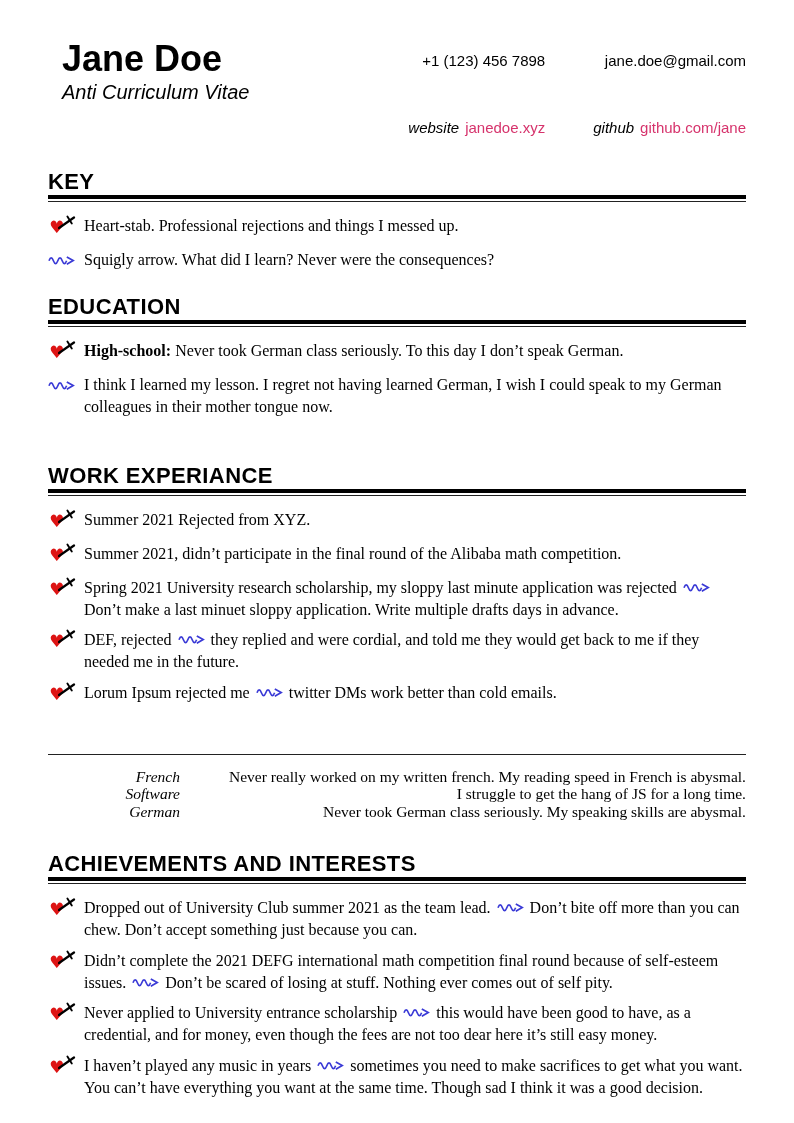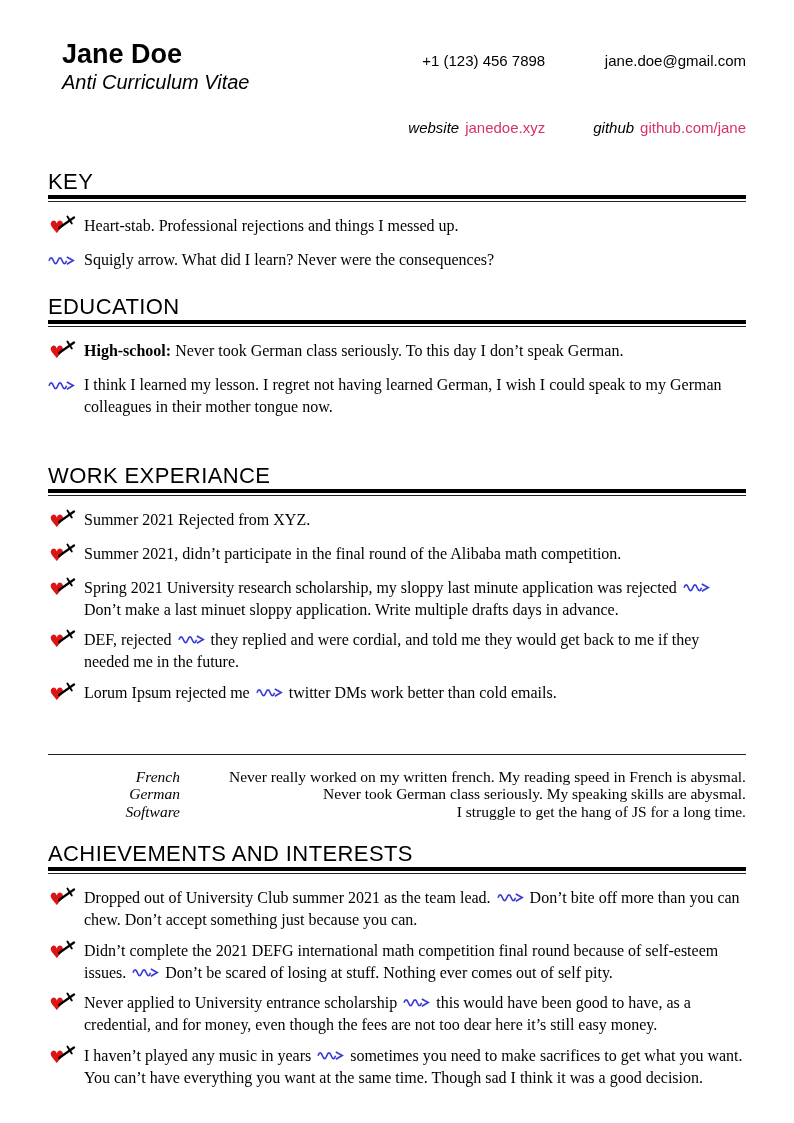--- a/index.html
+++ b/index.html
@@ -11,41 +11,41 @@
   *{box-sizing:border-box;}
   html,body{margin:0;padding:0;background:#ffffff;}
   .page{
     width:794px;height:1123px;margin:0 auto;background:#fff;
     padding:40px 48px 0 48px;overflow:hidden;color:var(--ink);
     font-family:"Liberation Serif", serif;position:relative;
   }
   
   .header{display:flex;justify-content:space-between;align-items:flex-start;}
   .name-block{margin-left:14px;font-family:"Liberation Sans", sans-serif;}
-  .person-name{margin:0;font-size:27px;font-weight:700;line-height:1.05;letter-spacing:0;}
+  .person-name{margin:0;font-size:36px;font-weight:700;line-height:1.05;letter-spacing:0;}
   .tagline{font-size:20px;font-style:italic;margin-top:3px;}
   .contact{
     display:grid;grid-template-columns:auto auto;column-gap:18px;row-gap:3px;
     justify-items:end;margin-top:12px;
     font-family:"Liberation Sans", sans-serif;font-size:15px;line-height:1.25;gap:48px;
   }
   .contact .label{font-style:italic;margin-right:6px;}
   .contact a.link{color:var(--link);text-decoration:none;cursor:pointer;text-align:center;}
   
   .section-title{
-    margin:0;font-family:"Liberation Sans", sans-serif;font-weight:400;
+    margin:0;font-family:"Liberation Sans", sans-serif;font-weight:700;
     font-size:22px;line-height:1.0;letter-spacing:0.4px;
     padding-bottom:2px;border-bottom:4px solid #000;
   }
   .thin-rule{border-top:1px solid #222;margin-top:2px;height:0;}
   .section-key{margin-top:33px;}
   .section-education{margin-top:26px;}
   .section-work{margin-top:47px;}
   .section-skills{margin-top:47px;}
-  .section-achievements{margin-top:23px;}
+  .section-achievements{margin-top:33px;}
   .items{margin-top:13px;}
   .item{display:flex;margin-bottom:9px;}
   .item-icon{flex:0 0 30px;width:30px;margin-right:6px;padding-top:1px;}
   .item-text{flex:1;font-size:16px;line-height:1.36;}
   .item-text b{font-weight:700;}
   
   .heart-stab{position:relative;display:inline-block;width:28px;height:20px;}
   .heart-glyph{
     position:absolute;left:1px;top:3px;color:var(--heart);
     font-family:"DejaVu Sans", sans-serif;font-size:17px;line-height:1;
@@ -231,27 +231,27 @@
         </div>
       </section>
       <section class="section section-skills">
         <div class="thin-rule"></div>
         <div class="skills">
           <div class="skill-row">
             <span class="skill-name">French</span>
             <span class="skill-desc">Never really worked on my written french. My reading speed in French is abysmal.</span>
           </div>
           <div class="skill-row">
+            <span class="skill-name">Software</span>
+            <span class="skill-desc">I struggle to get the hang of JS for a long time.</span>
+          </div>
+          <div class="skill-row">
             <span class="skill-name">German</span>
             <span class="skill-desc">Never took German class seriously. My speaking skills are abysmal.</span>
           </div>
-          <div class="skill-row">
-            <span class="skill-name">Software</span>
-            <span class="skill-desc">I struggle to get the hang of JS for a long time.</span>
-          </div>
         </div>
       </section>
       <section class="section section-achievements">
         <h2 class="section-title">ACHIEVEMENTS AND INTERESTS</h2>
         <div class="thin-rule"></div>
         <div class="items">
           <div class="item">
             <div class="item-icon">
   <span class="heart-stab">
     <span class="heart-glyph">♥</span>

